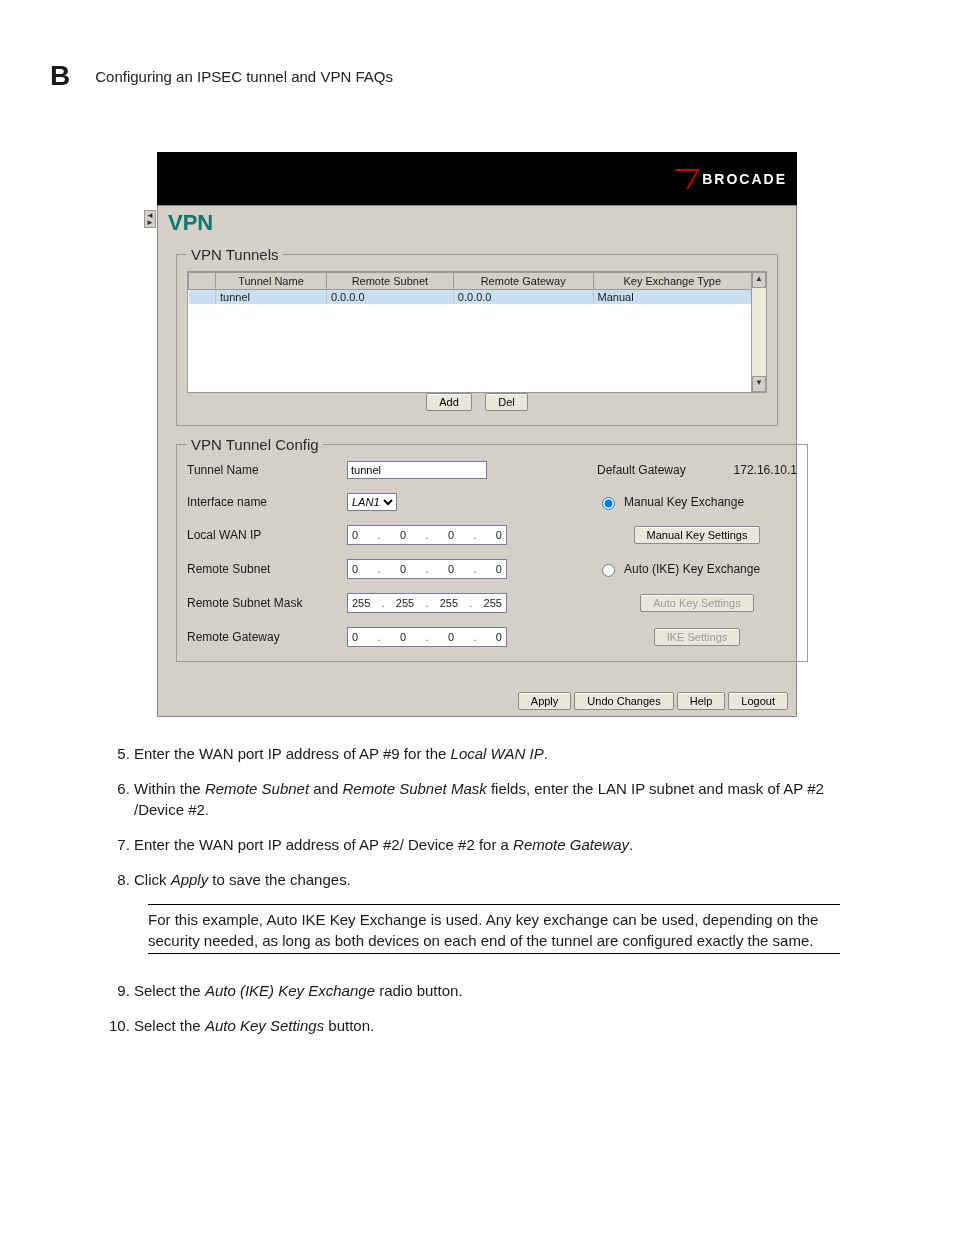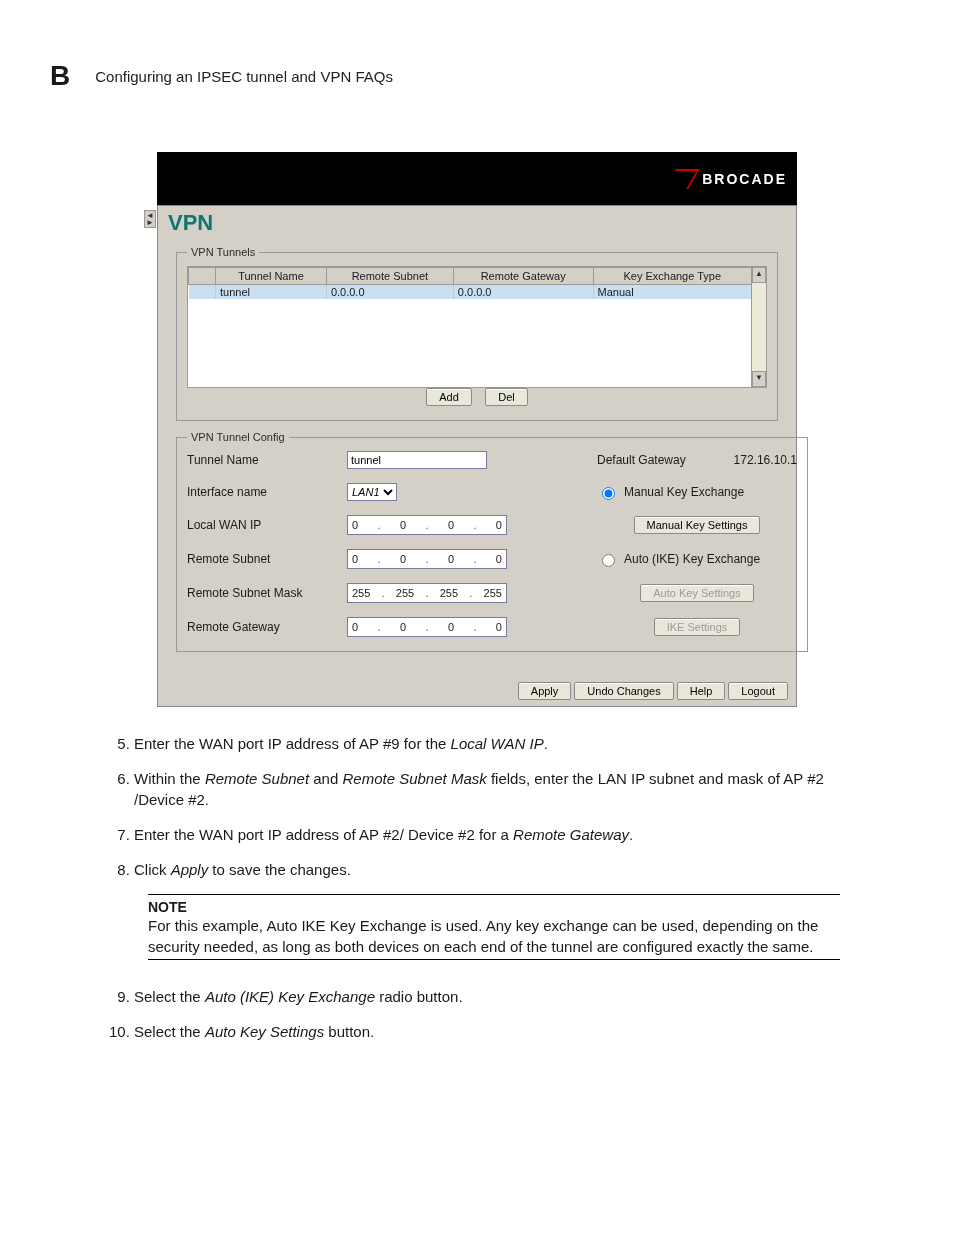--- a/index.html
+++ b/index.html
@@ -79,21 +79,21 @@
     background:#d4d0c8;
     margin:0 10px 6px 10px;
     padding:4px 8px 8px 8px;
   }
   fieldset.fs {
     border:1px solid #9a9a9a;
     margin:0 0 10px 0;
     padding:8px 10px 14px 10px;
   }
   fieldset.fs > legend {
-    font-size:11px;
+    font-size:15px;
     padding:0 4px;
     color:#2b2b2b;
   }
   .table-wrap {
     border:1px solid #9a9a9a;
     background:#fff;
     height:120px;
     position:relative;
   }
   table.tunnels {
@@ -355,21 +355,20 @@
   <li>
     <span>Enter the WAN port IP address of AP #2/ Device #2 for a </span><em>Remote Gateway</em><span>.</span>
   </li>
   <li>
     <span>Click </span><em>Apply</em><span> to save the changes.</span>
   </li>
 </ol>
 
 <div class="note-block">
   <hr class="note-rule">
-  <div class="note-head">NOTE</div>
   <div class="note-body">For this example, Auto IKE Key Exchange is used. Any key exchange can be used, depending on the security needed, as long as both devices on each end of the tunnel are configured exactly the same.</div>
   <hr class="note-rule">
 </div>
 
 <ol class="instr" start="9">
   <li>
     <span>Select the </span><em>Auto (IKE) Key Exchange</em><span> radio button.</span>
   </li>
   <li>
     <span>Select the </span><em>Auto Key Settings</em><span> button.</span>

